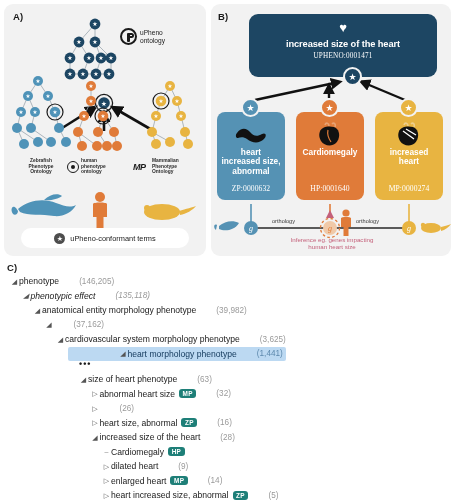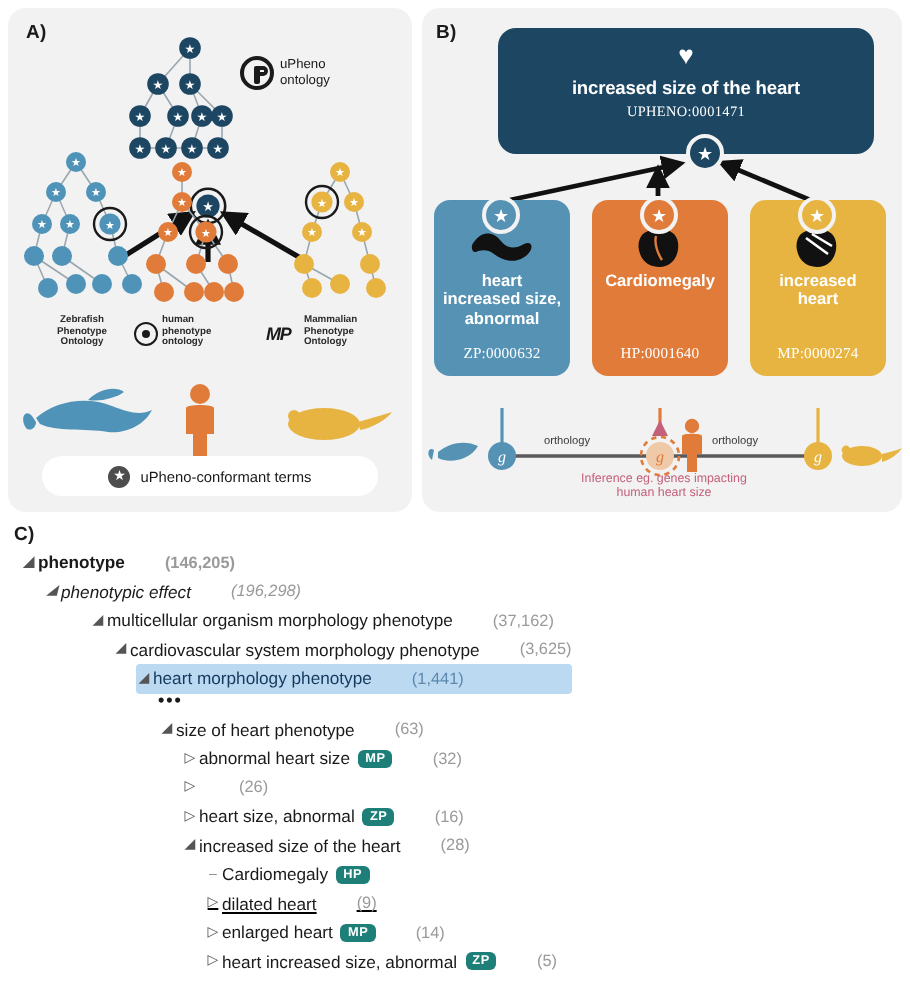--- a/index.html
+++ b/index.html
@@ -39,21 +39,21 @@
   #panelB .panel-letter{left:7px;top:7px;}
 
   .bSvg{position:absolute;left:0;top:0;width:240px;height:252px;}
 
   .card{position:absolute;border-radius:8px;color:#fff;box-sizing:border-box;text-align:center;}
   .card-top{left:38px;top:10px;width:188px;height:63px;background:#1d4663;border-radius:9px;}
   .heart-glyph{font-size:13px;line-height:13px;margin-top:7px;color:#fff;}
   .card-top .title{font-size:9.3px;font-weight:bold;margin-top:5px;letter-spacing:-.1px;}
   .card-top .curie{font-size:7.2px;margin-top:3px;letter-spacing:.2px;font-family:"Liberation Serif",serif;}
 
-  .card-child{top:96px;width:68px;height:88px;}
+  .card-child{top:108px;width:68px;height:88px;}
   .c-blue{left:6px;background:#5592b4;}
   .c-orange{left:85px;background:#e07b39;}
   .c-yellow{left:164px;background:#e8b441;}
   .card-child .organ{height:26px;margin-top:10px;display:flex;align-items:center;justify-content:center;}
   .card-child .cname{font-size:8.3px;line-height:9.4px;font-weight:600;padding:0 3px;}
   .card-child .ccurie{position:absolute;left:0;right:0;bottom:7px;font-size:7.6px;font-family:"Liberation Serif",serif;letter-spacing:.1px;}
 
   .starbadge{position:absolute;width:19px;height:19px;border-radius:50%;border:2px solid #f2f2f2;box-sizing:border-box;display:flex;align-items:center;justify-content:center;color:#fff;font-size:9px;}
   .sb-top{left:132px;top:63px;background:#1d4663;}
   .sb-blue{left:30px;top:94px;background:#5592b4;}
@@ -66,21 +66,21 @@
   
   #panelC{position:absolute;left:4px;top:262px;width:447px;height:236px;background:#fff;}
   #panelC .panel-letter{left:3px;top:0px;}
 
   .tree{position:absolute;left:6px;top:12px;}
   .node{display:flex;align-items:center;height:14.5px;white-space:nowrap;}
   .node .arrow{width:9px;min-width:9px;display:inline-block;text-align:center;font-size:7px;color:#555;line-height:9px;}
   .node .lbl{font-size:8.6px;color:#1a1a1a;}
   .node .cnt{font-size:8.2px;color:#9a9a9a;margin-left:20px;}
   .node .badge{display:inline-block;background:#1e7f78;color:#fff;font-size:6.4px;font-weight:bold;border-radius:3px;padding:1.2px 3.6px;margin-left:4px;letter-spacing:.3px;vertical-align:middle;}
-  .node.sel{background:#bcd9f2;border-radius:2px;padding-right:3px;}
+  .node.sel{background:#bcd9f2;border-radius:2px;padding-right:3px;justify-content:flex-end;}
   .node.sel .lbl{color:#13395c;}
   .node.sel .cnt{color:#5d89ad;}
   .ellipsis{font-size:9px;color:#1a1a1a;letter-spacing:1px;height:11px;line-height:7px;font-weight:bold;}
 </style>
 </head>
 <body>
 
 <div class="fig">
 
   <div class="panel" id="panelA">
@@ -402,33 +402,37 @@
 
     <div class="orth-label" style="left:61px;top:214px;">orthology</div>
     <div class="orth-label" style="left:145px;top:214px;">orthology</div>
     <div class="inference-text" style="white-space:pre-line">Inference eg. genes impacting
 human heart size</div>
   </div>
 
   <div id="panelC">
     <div class="panel-letter">C)</div>
     <div class="tree" id="tree">
-        <div class="node" style="margin-left: 0px; font-weight: bold;">
+        <div class="node" style="margin-left: 0px;">
           <span class="arrow" style="transform: rotate(0deg);">◢</span>
           <span class="lbl">phenotype</span>
           <span class="cnt">(146,205)</span>
         </div>
         <div class="node" style="margin-left: 11.5px; font-style: italic;">
           <span class="arrow" style="transform: rotate(0deg);">◢</span>
           <span class="lbl">phenotypic effect</span>
-          <span class="cnt">(196,298)</span>
+          <span class="cnt">(135,118)</span>
+        </div>
+        <div class="node" style="margin-left: 23px;">
+          <span class="arrow" style="transform: rotate(0deg);">◢</span>
+          <span class="lbl">anatomical entity morphology phenotype</span>
+          <span class="cnt">(39,982)</span>
         </div>
         <div class="node" style="margin-left: 34.5px;">
           <span class="arrow" style="transform: rotate(0deg);">◢</span>
-          <span class="lbl">multicellular organism morphology phenotype</span>
           <span class="cnt">(37,162)</span>
         </div>
         <div class="node" style="margin-left: 46px;">
           <span class="arrow" style="transform: rotate(0deg);">◢</span>
           <span class="lbl">cardiovascular system morphology phenotype</span>
           <span class="cnt">(3,625)</span>
         </div>
         <div class="node sel" style="margin-left: 57.5px;">
           <span class="arrow" style="transform: rotate(0deg);">◢</span>
           <span class="lbl">heart morphology phenotype</span>
@@ -461,21 +465,21 @@
         <div class="node" style="margin-left: 80.5px;">
           <span class="arrow" style="transform: rotate(0deg);">◢</span>
           <span class="lbl">increased size of the heart</span>
           <span class="cnt">(28)</span>
         </div>
         <div class="node" style="margin-left: 92px;">
           <span class="arrow" style="color: rgb(136, 136, 136);">–</span>
           <span class="lbl">Cardiomegaly</span>
           <span class="badge">HP</span>
         </div>
-        <div class="node" style="margin-left: 92px; text-decoration: underline;">
+        <div class="node" style="margin-left: 92px;">
           <span class="arrow">▷</span>
           <span class="lbl">dilated heart</span>
           <span class="cnt">(9)</span>
         </div>
         <div class="node" style="margin-left: 92px;">
           <span class="arrow">▷</span>
           <span class="lbl">enlarged heart</span>
           <span class="badge">MP</span>
           <span class="cnt">(14)</span>
         </div>

